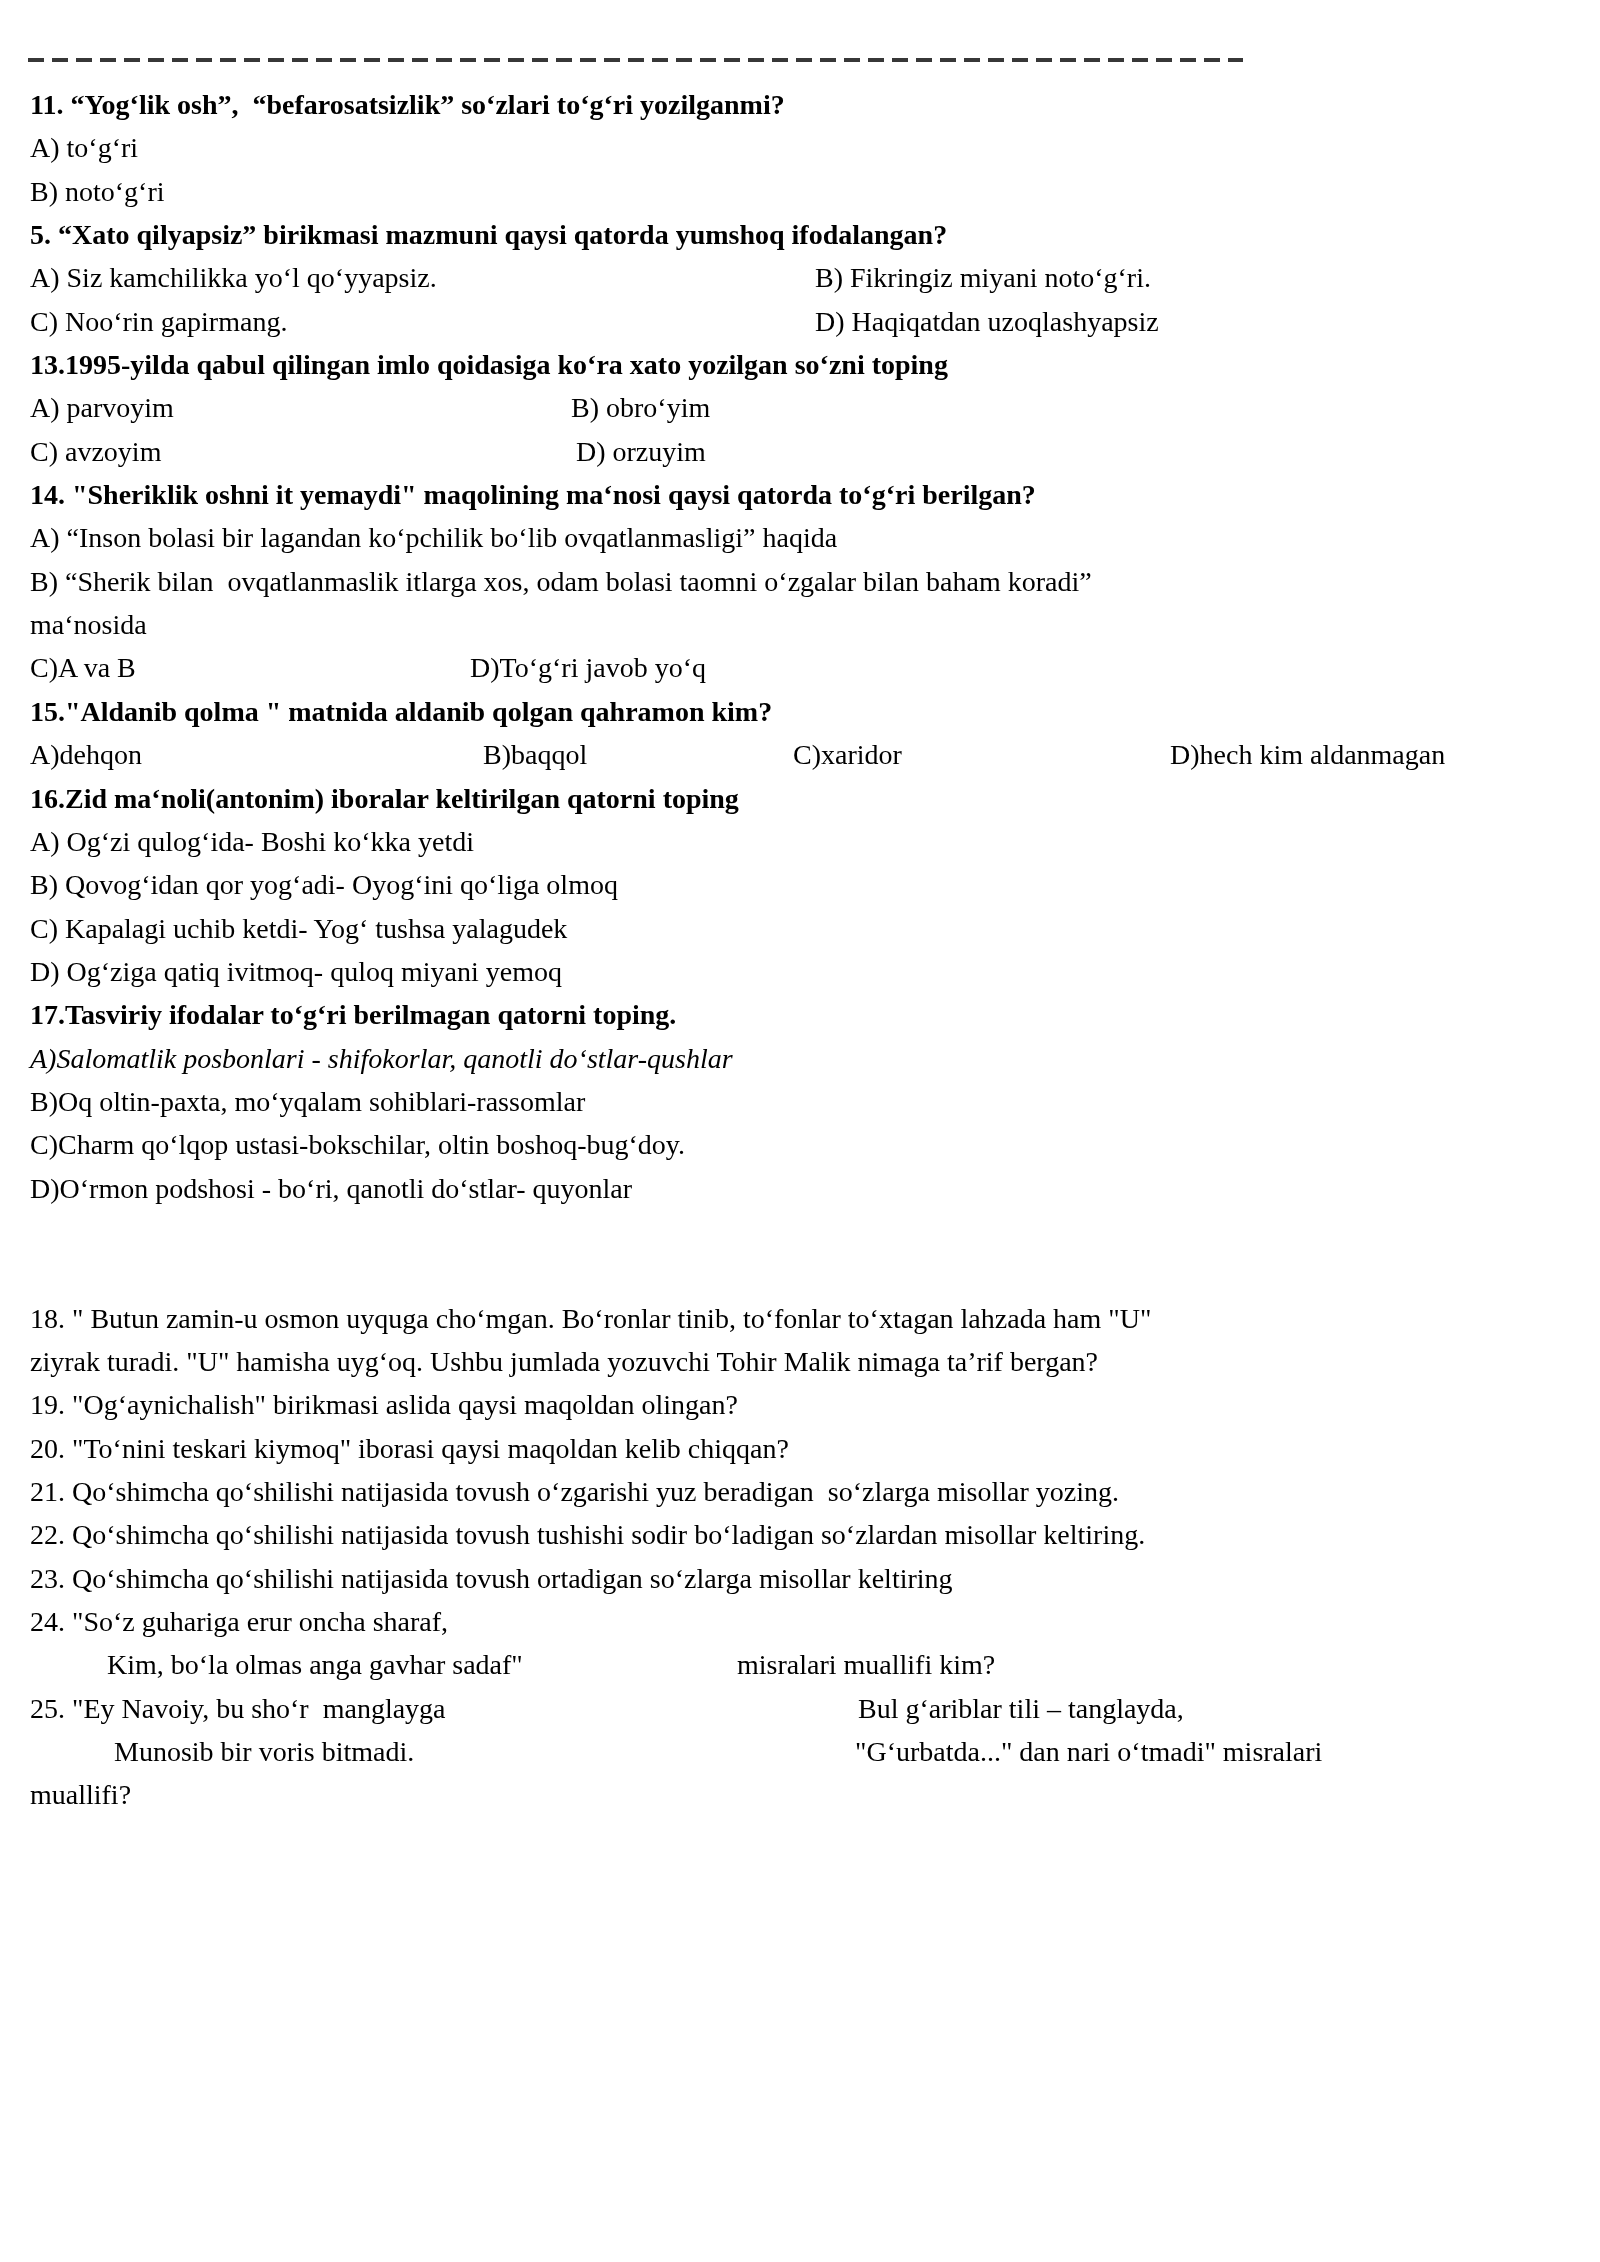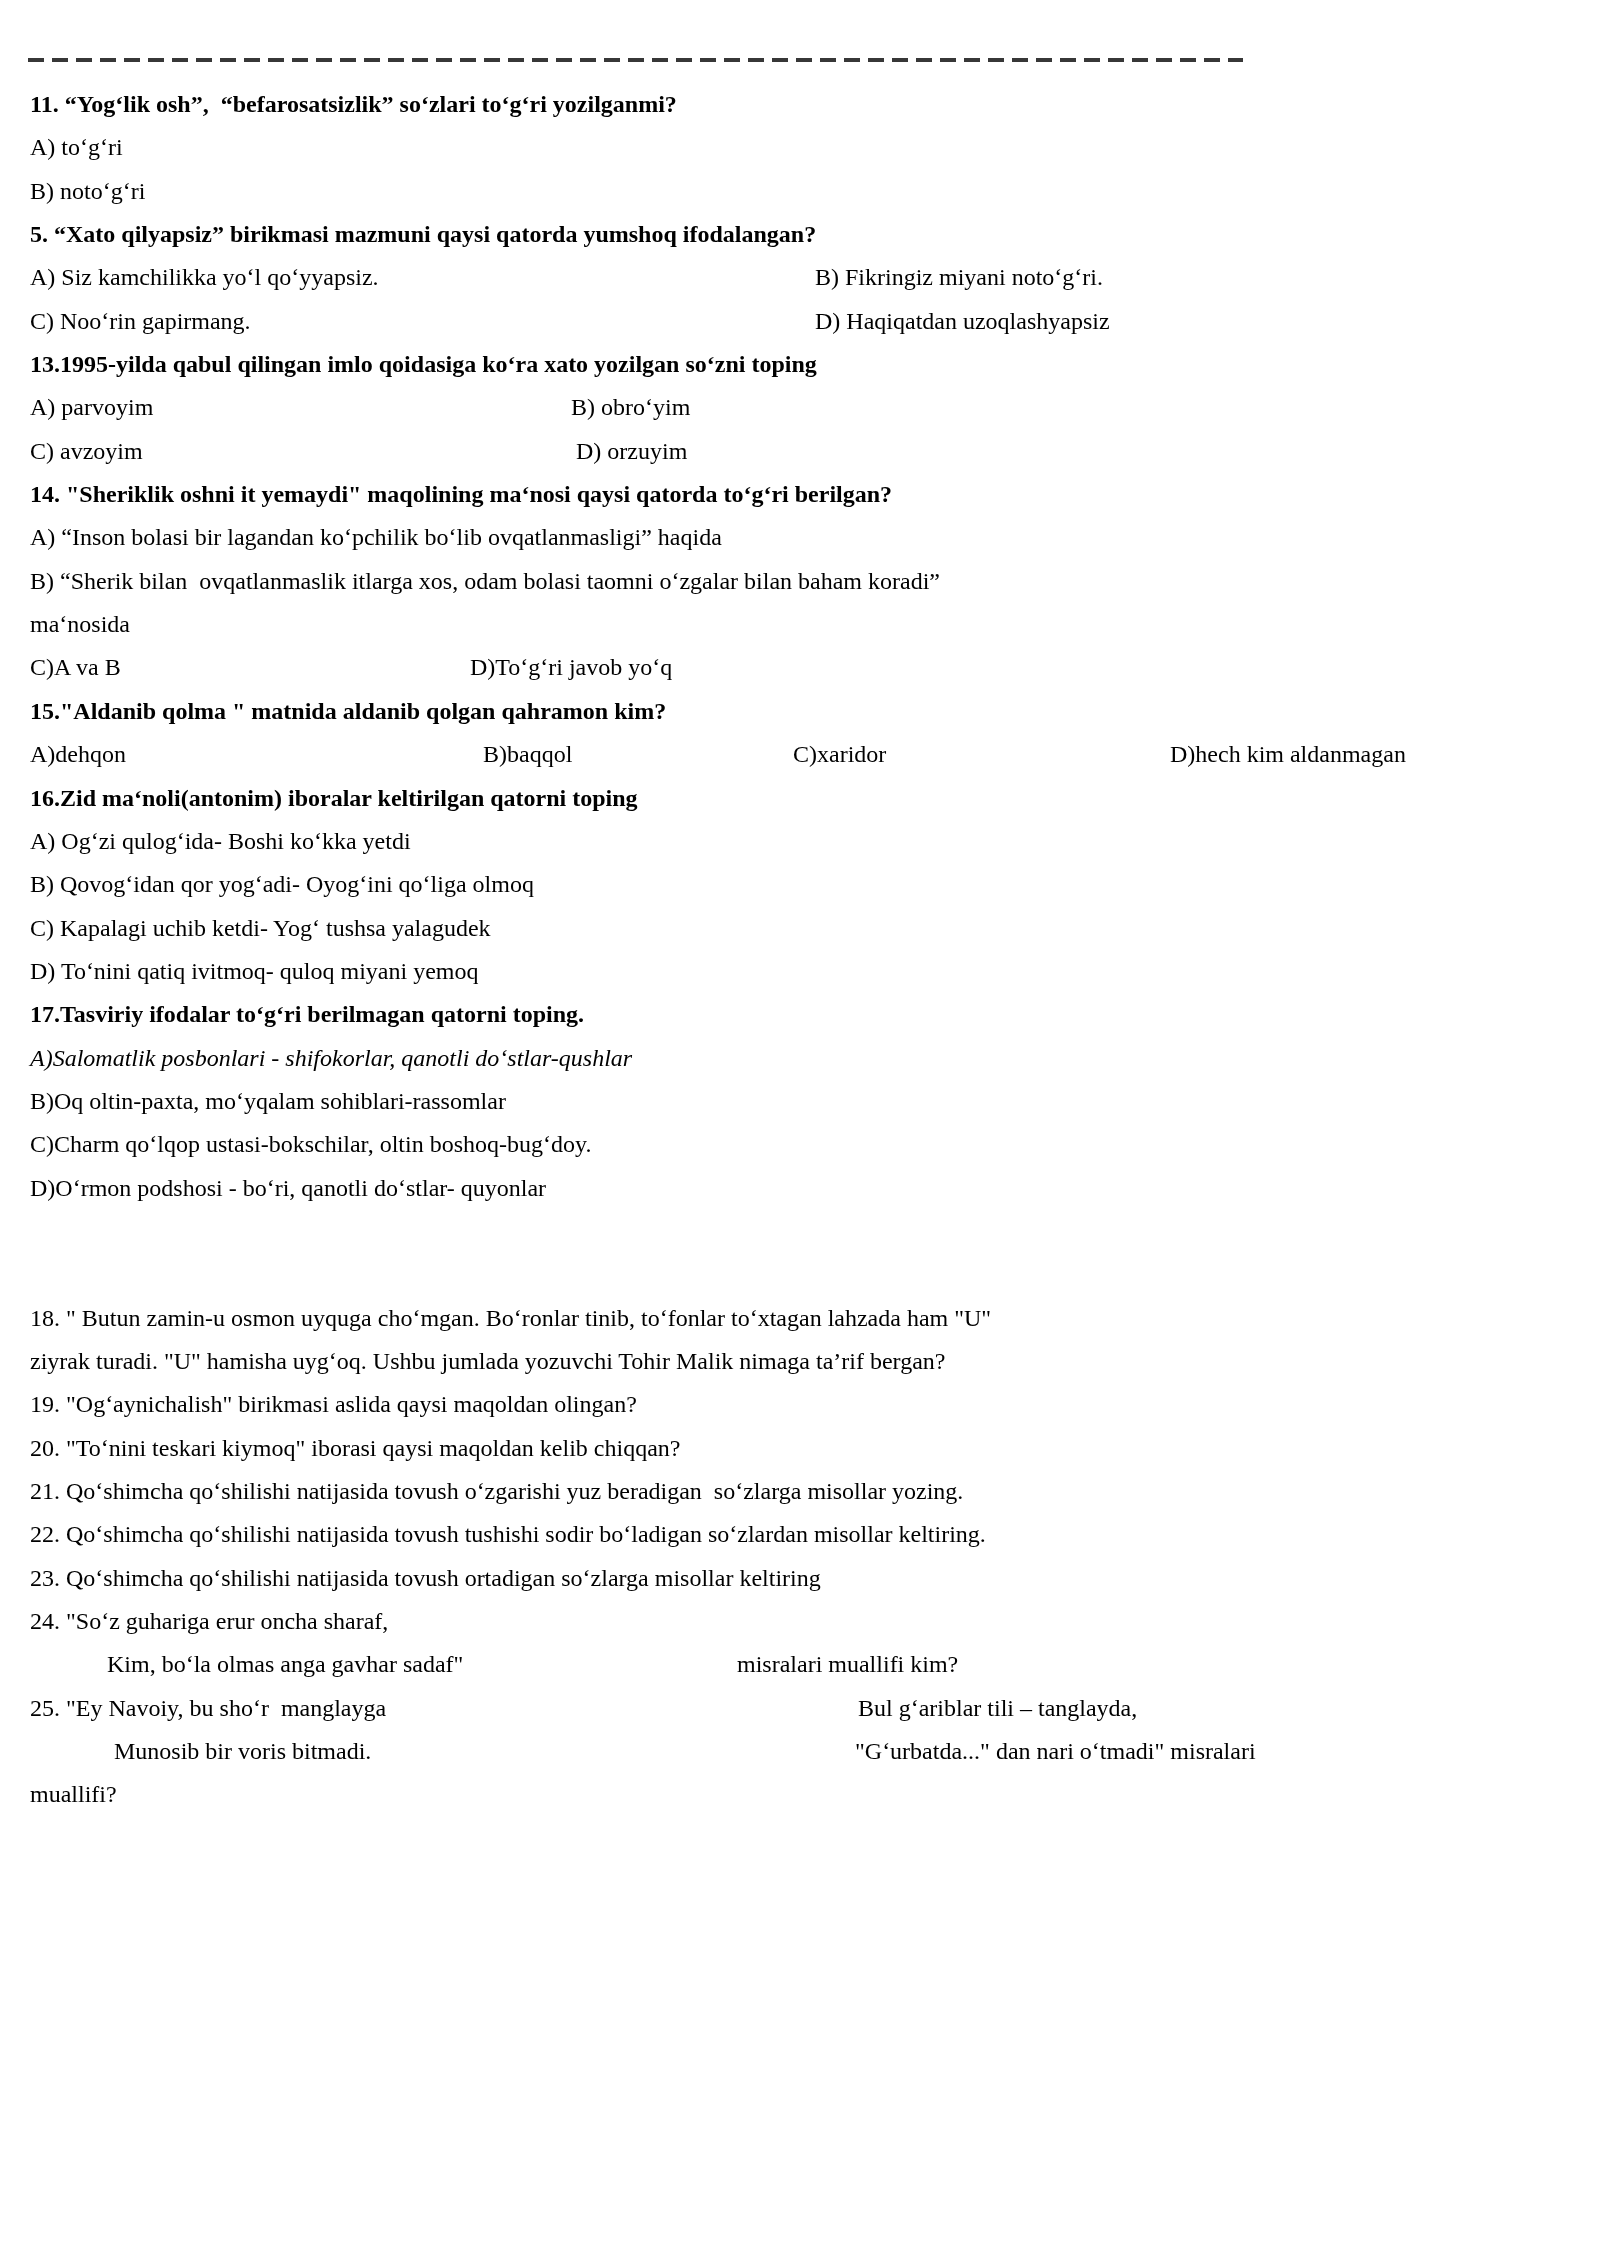--- a/index.html
+++ b/index.html
@@ -22,21 +22,21 @@
     width: 1215px;
     height: 4px;
     background: repeating-linear-gradient(90deg, #141414 0 16px, transparent 16px 24px);
     opacity: 0.85;
   }
   .doc {
     position: absolute;
     top: 83px;
     left: 30px;
     right: 25px;
-    font-size: 24px;
+    font-size: 28px;
     line-height: 43.35px;
   }
   .line {
     position: relative;
     height: 43.35px;
     white-space: pre;
   }
   .line.bold { font-weight: bold; }
   .seg {
     position: absolute;
@@ -65,21 +65,21 @@
     <div class="line"><span class="seg" style="left: 0px;">A) “Inson bolasi bir lagandan koʻpchilik boʻlib ovqatlanmasligi” haqida</span></div>
     <div class="line"><span class="seg" style="left: 0px;">B) “Sherik bilan  ovqatlanmaslik itlarga xos, odam bolasi taomni oʻzgalar bilan baham koradi”</span></div>
     <div class="line"><span class="seg" style="left: 0px; text-align: center;">maʻnosida</span></div>
     <div class="line"><span class="seg" style="left: 0px;">C)A va B</span><span class="seg" style="left: 440px;">D)Toʻgʻri javob yoʻq</span></div>
     <div class="line bold"><span class="seg" style="left: 0px;">15."Aldanib qolma " matnida aldanib qolgan qahramon kim?</span></div>
     <div class="line"><span class="seg" style="left: 0px;">A)dehqon</span><span class="seg" style="left: 453px;">B)baqqol</span><span class="seg" style="left: 763px;">C)xaridor</span><span class="seg" style="left: 1140px;">D)hech kim aldanmagan</span></div>
     <div class="line bold"><span class="seg" style="left: 0px;">16.Zid maʻnoli(antonim) iboralar keltirilgan qatorni toping</span></div>
     <div class="line"><span class="seg" style="left: 0px;">A) Ogʻzi qulogʻida- Boshi koʻkka yetdi</span></div>
     <div class="line"><span class="seg" style="left: 0px;">B) Qovogʻidan qor yogʻadi- Oyogʻini qoʻliga olmoq</span></div>
     <div class="line"><span class="seg" style="left: 0px;">C) Kapalagi uchib ketdi- Yogʻ tushsa yalagudek</span></div>
-    <div class="line"><span class="seg" style="left: 0px;">D) Toʻnini qatiq ivitmoq- quloq miyani yemoq</span></div>
+    <div class="line"><span class="seg" style="left: 0px;">D) Ogʻziga qatiq ivitmoq- quloq miyani yemoq</span></div>
     <div class="line bold"><span class="seg" style="left: 0px; text-align: right;">17.Tasviriy ifodalar toʻgʻri berilmagan qatorni toping.</span></div>
     <div class="line"><span class="seg" style="left: 0px; font-style: italic;">A)Salomatlik posbonlari - shifokorlar, qanotli doʻstlar-qushlar</span></div>
     <div class="line"><span class="seg" style="left: 0px;">B)Oq oltin-paxta, moʻyqalam sohiblari-rassomlar</span></div>
     <div class="line"><span class="seg" style="left: 0px;">C)Charm qoʻlqop ustasi-bokschilar, oltin boshoq-bugʻdoy.</span></div>
     <div class="line"><span class="seg" style="left: 0px;">D)Oʻrmon podshosi - boʻri, qanotli doʻstlar- quyonlar</span></div>
     <div class="line"></div>
     <div class="line"></div>
     <div class="line"><span class="seg" style="left: 0px;">18. " Butun zamin-u osmon uyquga choʻmgan. Boʻronlar tinib, toʻfonlar toʻxtagan lahzada ham "U"</span></div>
     <div class="line"><span class="seg" style="left: 0px;">ziyrak turadi. "U" hamisha uygʻoq. Ushbu jumlada yozuvchi Tohir Malik nimaga ta’rif bergan?</span></div>
     <div class="line"><span class="seg" style="left: 0px;">19. "Ogʻaynichalish" birikmasi aslida qaysi maqoldan olingan?</span></div>

